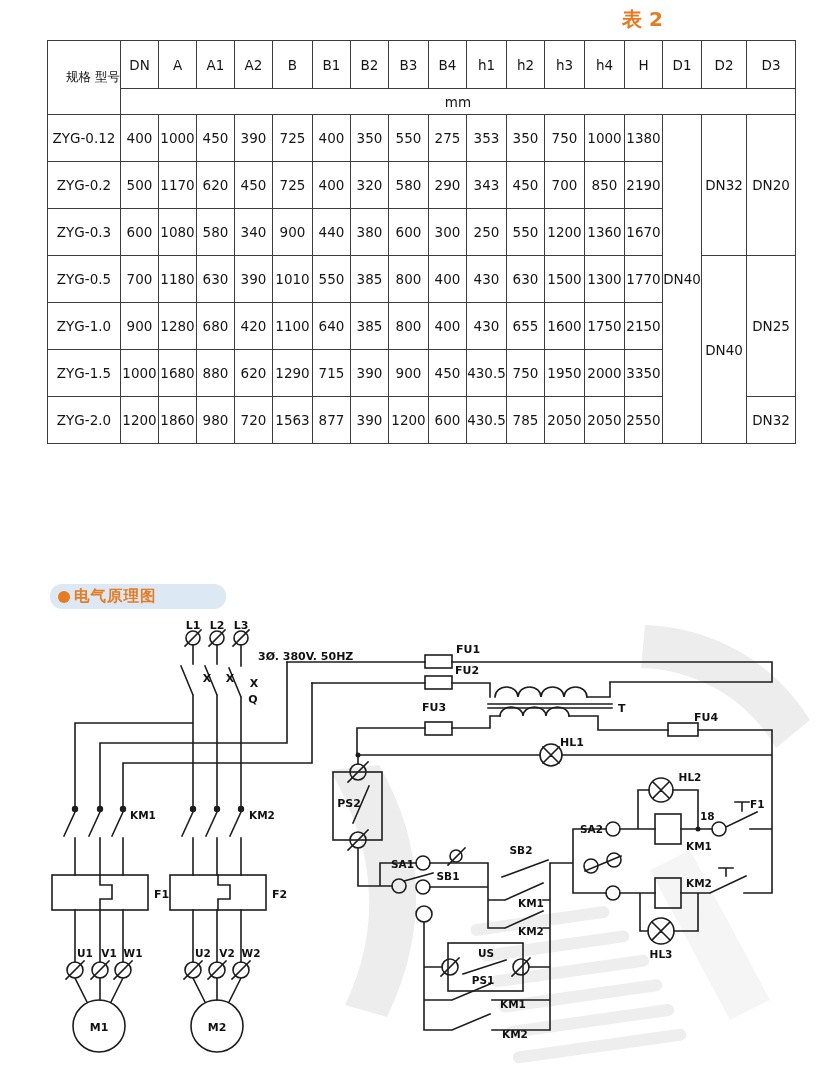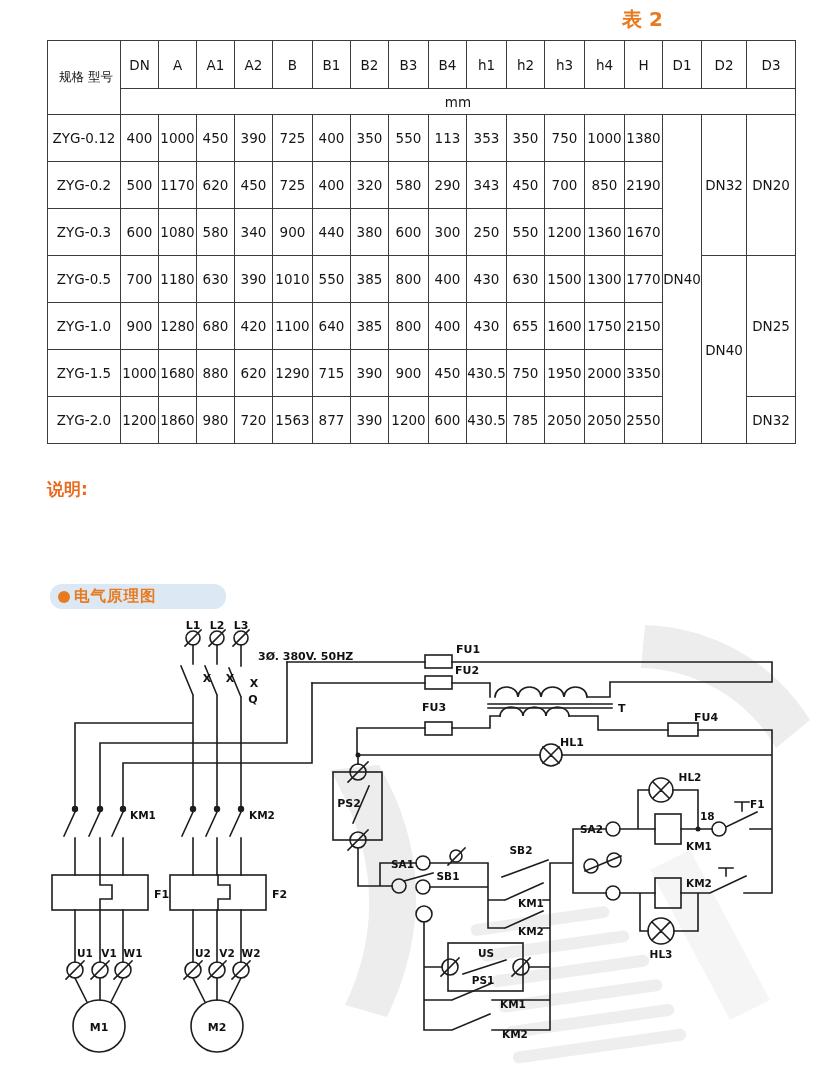--- a/index.html
+++ b/index.html
@@ -7,21 +7,21 @@
   .abs{position:absolute;}
   
   #tableTag{left:622px;top:6px;color:#e87a20;font-weight:bold;font-size:20px;}
   
   #specTable{left:47px;top:40px;border-collapse:collapse;table-layout:fixed;width:738px;}
   #specTable th,#specTable td{border:1px solid #3c3c3c;text-align:center;vertical-align:middle;
      font-size:13.5px;font-weight:normal;padding:0;color:#151515;background:#fff;}
   #specTable .hrow1{height:48px;}
   #specTable .hrow2{height:26px;}
   #specTable .drow{height:47px;}
-  #specTable .corner{text-align:center;padding-left:4px;font-size:12.5px;vertical-align:middle;}
+  #specTable .corner{text-align:right;padding-left:4px;font-size:12.5px;vertical-align:middle;}
   
   #notes{left:47px;top:478px;width:748px;}
   #notesTitle{color:#e86a1e;font-weight:bold;font-size:17px;margin-bottom:4px;}
   .noteItem{font-size:16.5px;font-weight:bold;line-height:1.65;padding-left:20px;text-indent:-20px;color:#1a1a1a;}
   .noteItem .dia{color:#2e9ed6;font-size:15px;padding-right:2px;}
   
   #secHead{left:50px;top:584px;width:168px;height:25px;background:#dce8f3;border-radius:12px;
      display:flex;align-items:center;padding-left:8px;}
   #secHead .bull{width:12px;height:12px;border-radius:50%;background:#e87a20;margin-right:4px;}
   #secHead .txt{color:#e87a20;font-weight:bold;font-size:15.5px;letter-spacing:1px;}
@@ -86,21 +86,21 @@
   <tr class="drow">
     <td>ZYG-0.12</td>
     <td>400</td>
     <td>1000</td>
     <td>450</td>
     <td>390</td>
     <td>725</td>
     <td>400</td>
     <td>350</td>
     <td>550</td>
-    <td>113</td>
+    <td>275</td>
     <td>353</td>
     <td>350</td>
     <td>750</td>
     <td>1000</td>
     <td>1380</td>
     <td rowspan="7">DN40</td>
     <td rowspan="3">DN32</td>
     <td rowspan="3">DN20</td>
   </tr>
   <tr class="drow">
@@ -205,21 +205,20 @@
     <td>785</td>
     <td>2050</td>
     <td>2050</td>
     <td>2550</td>
     <td>DN32</td>
   </tr>
 </tbody>
   </table>
 
 <div class="abs" id="notes">
-  <div id="notesTitle">说明:</div>
 </div>
 
 <div class="abs" id="secHead">
   <span class="bull"></span>
   <span class="txt">电气原理图</span>
 </div>
 
 <svg class="abs" id="schem" width="830" height="460" viewBox="0 607 830 460" xmlns="http://www.w3.org/2000/svg">
 
   <g>

